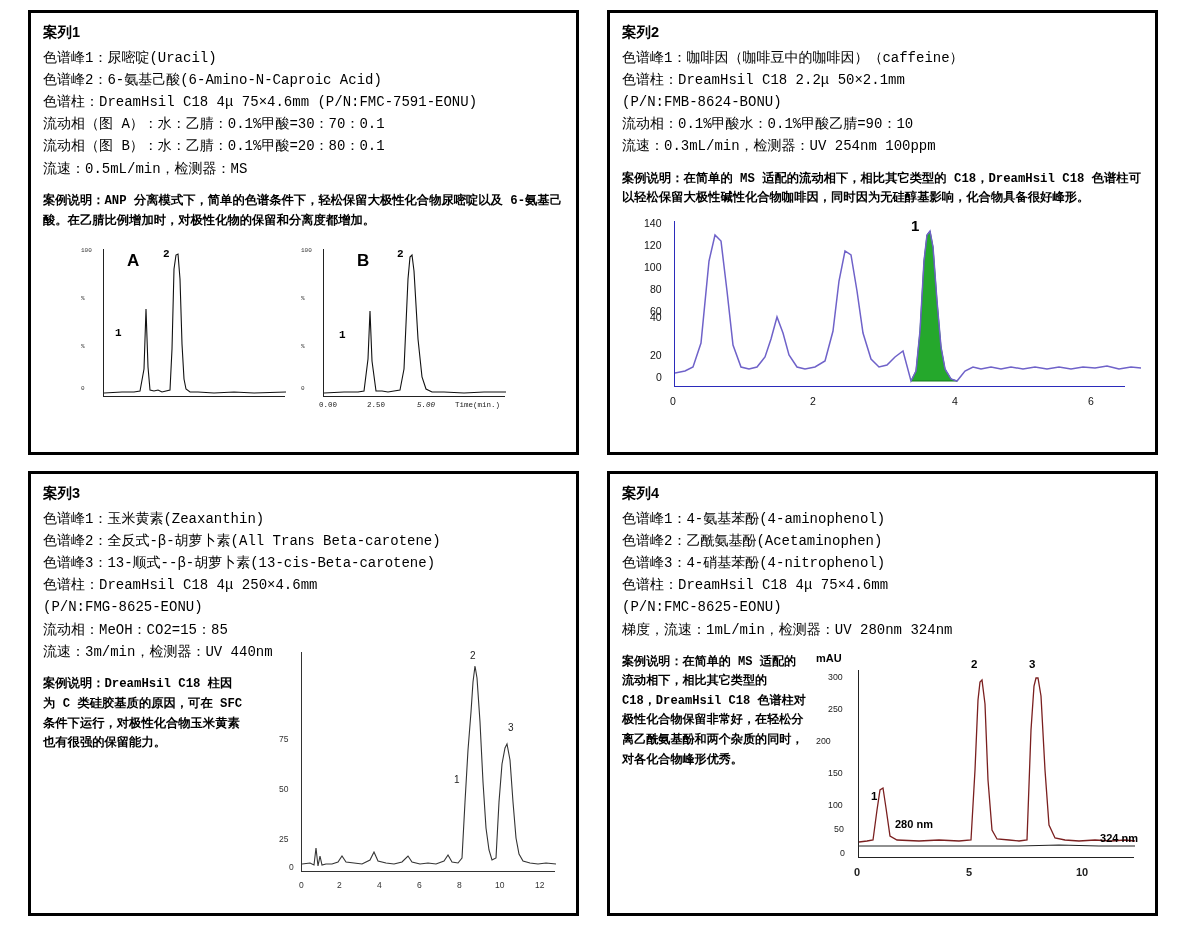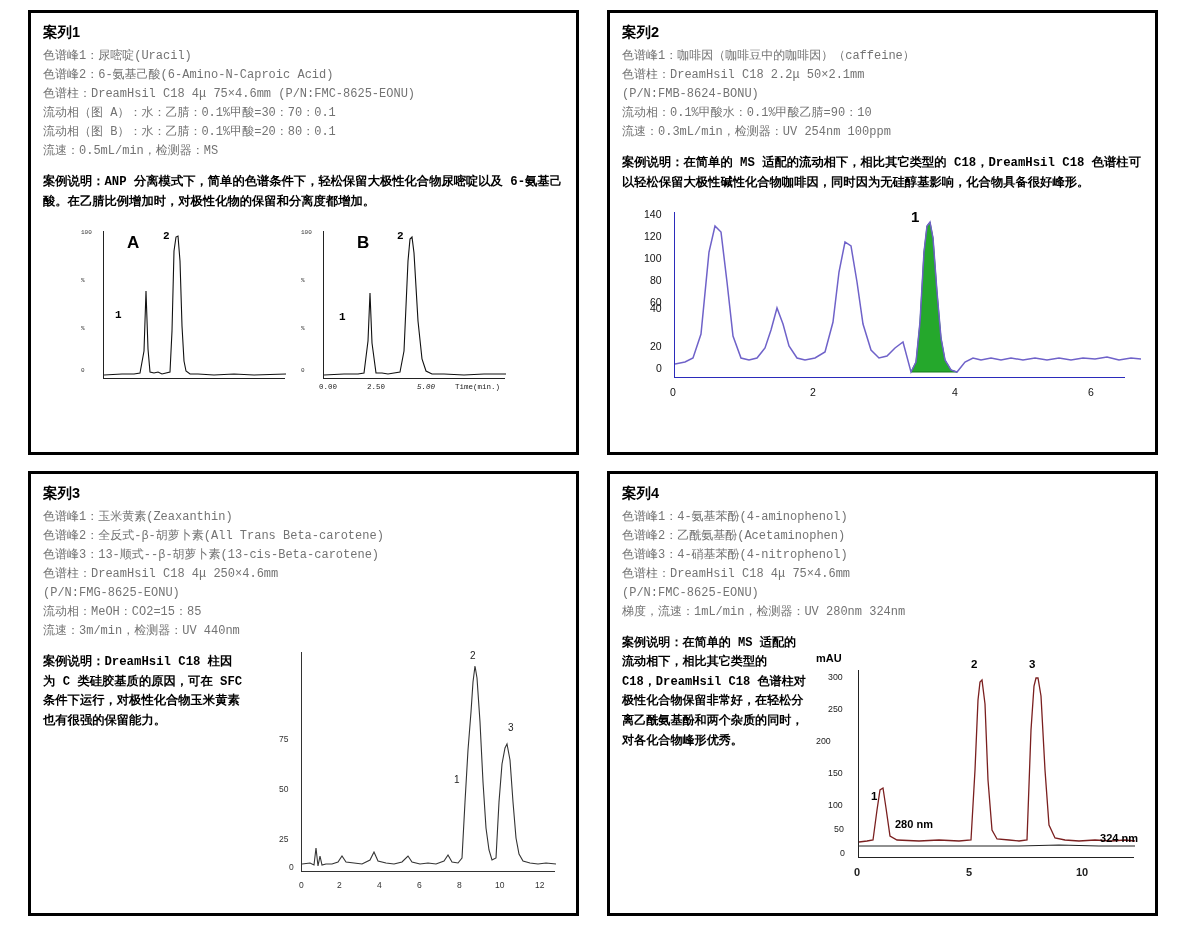--- a/index.html
+++ b/index.html
@@ -43,23 +43,23 @@
     margin: 0 0 5px 0;
     color: #000;
   }
   .spec-list {
     margin: 0;
     padding: 0;
     list-style: none;
   }
   .spec-list li {
     font-family: "Liberation Mono", monospace;
-    font-size: 12px;
+    font-size: 14px;
     line-height: 1.58;
-    color: #737373;
+    color: #000000;
     white-space: nowrap;
   }
   .peak-purple { color: #5b2d8e; }
   .peak-green  { color: #1f7a2e; }
   .note {
     font-family: "Liberation Mono", monospace;
     font-size: 12.3px;
     font-weight: bold;
     line-height: 1.62;
     margin-top: 12px;
@@ -114,21 +114,21 @@
     height: 12px;
     font-family: "Liberation Mono", monospace;
     font-size: 7.5px;
     color: #222;
   }
   .xticks span { position: absolute; }
 
   
   .c2-chart {
     position: relative;
-    margin-top: 14px;
+    margin-top: 8px;
     height: 196px;
   }
   .c2-plot {
     position: absolute;
     left: 52px; top: 4px; right: 18px; bottom: 26px;
     border-left: 1.6px solid #2b2bbb;
     border-bottom: 1.6px solid #2b2bbb;
   }
   .ytick2, .xtick2 {
     position: absolute;
@@ -219,21 +219,21 @@
 <body>
 
 <div class="page">
   <div class="grid">
 
     <div class="card">
       <div class="card-title">案列1</div>
       <ul class="spec-list">
         <li class="peak-purple">色谱峰1：尿嘧啶(Uracil)</li>
         <li class="peak-green">色谱峰2：6-氨基己酸(6-Amino-N-Caproic Acid)</li>
-        <li>色谱柱：DreamHsil C18 4μ 75×4.6mm (P/N:FMC-8625-EONU)</li>
+        <li>色谱柱：DreamHsil C18 4μ 75×4.6mm (P/N:FMC-7591-EONU)</li>
         <li>流动相（图 A）：水：乙腈：0.1%甲酸=30：70：0.1</li>
         <li>流动相（图 B）：水：乙腈：0.1%甲酸=20：80：0.1</li>
         <li>流速：0.5mL/min，检测器：MS</li>
       </ul>
       <div class="note">案例说明：ANP 分离模式下，简单的色谱条件下，轻松保留大极性化合物尿嘧啶以及 6-氨基己酸。在乙腈比例增加时，对极性化物的保留和分离度都增加。</div>
 
       <div class="c1-wrap">
 
         <div class="c1-panel a">
           <div class="ylab" style="top:2px;">100</div>

